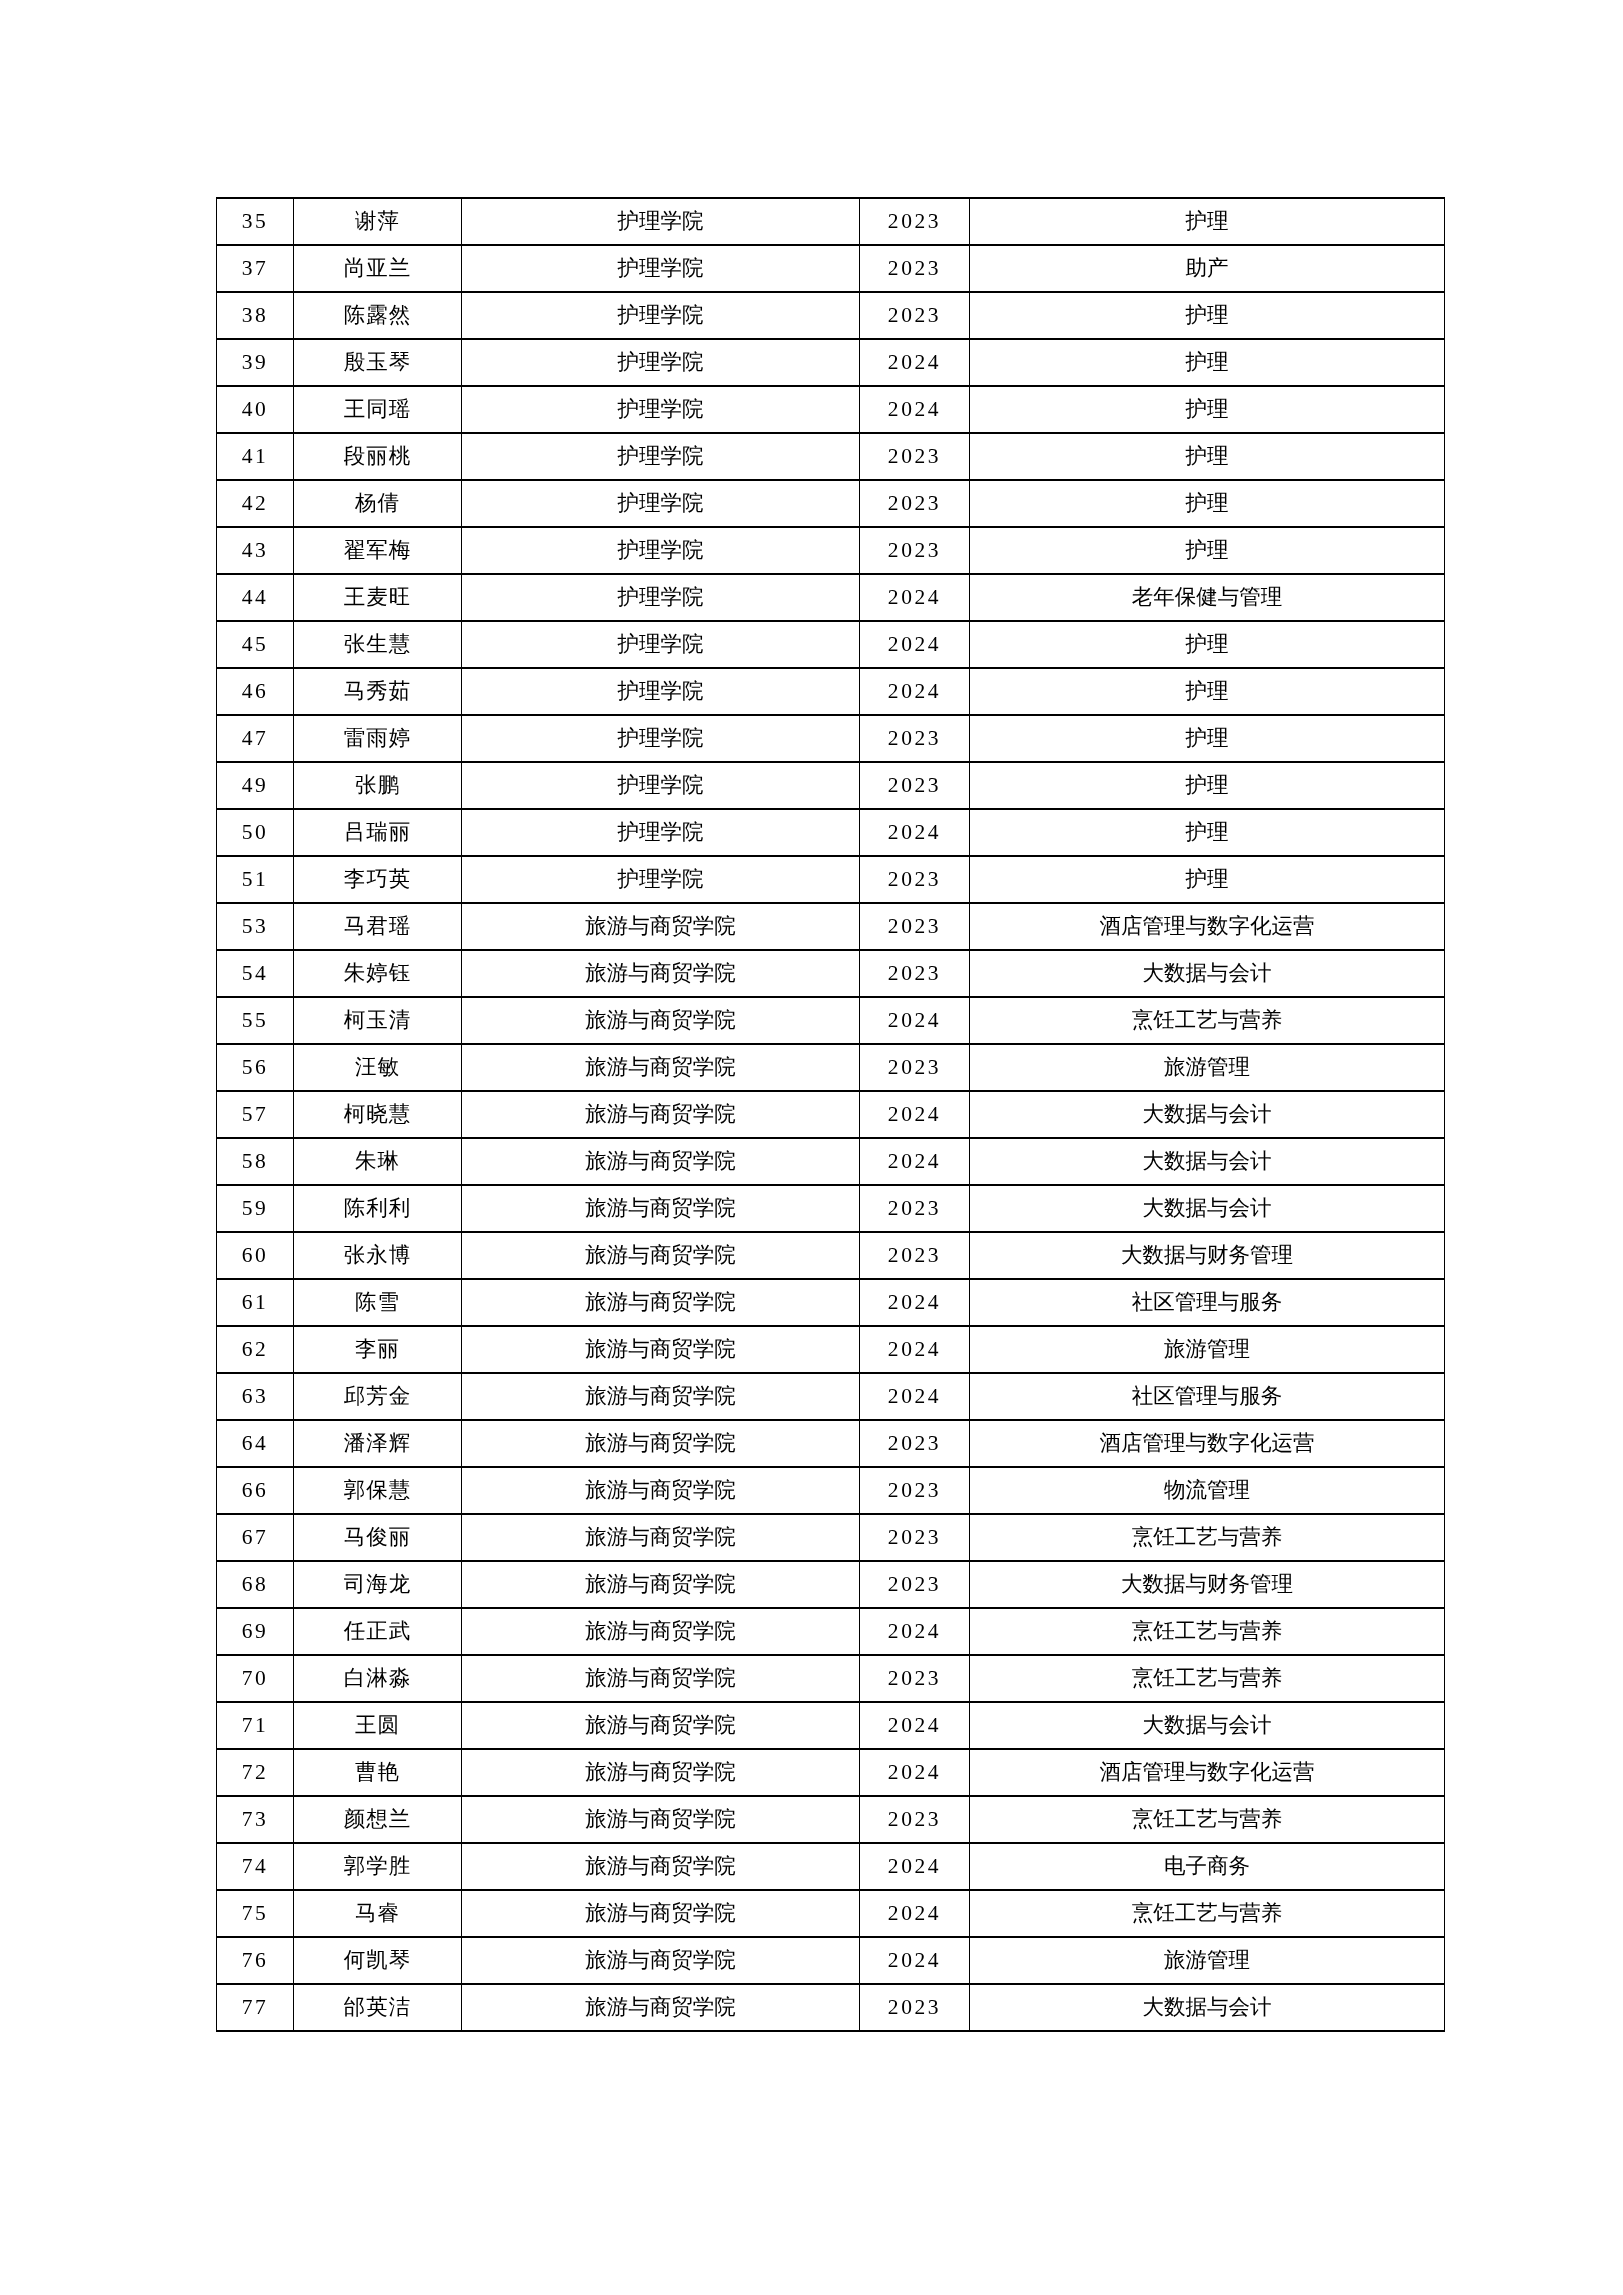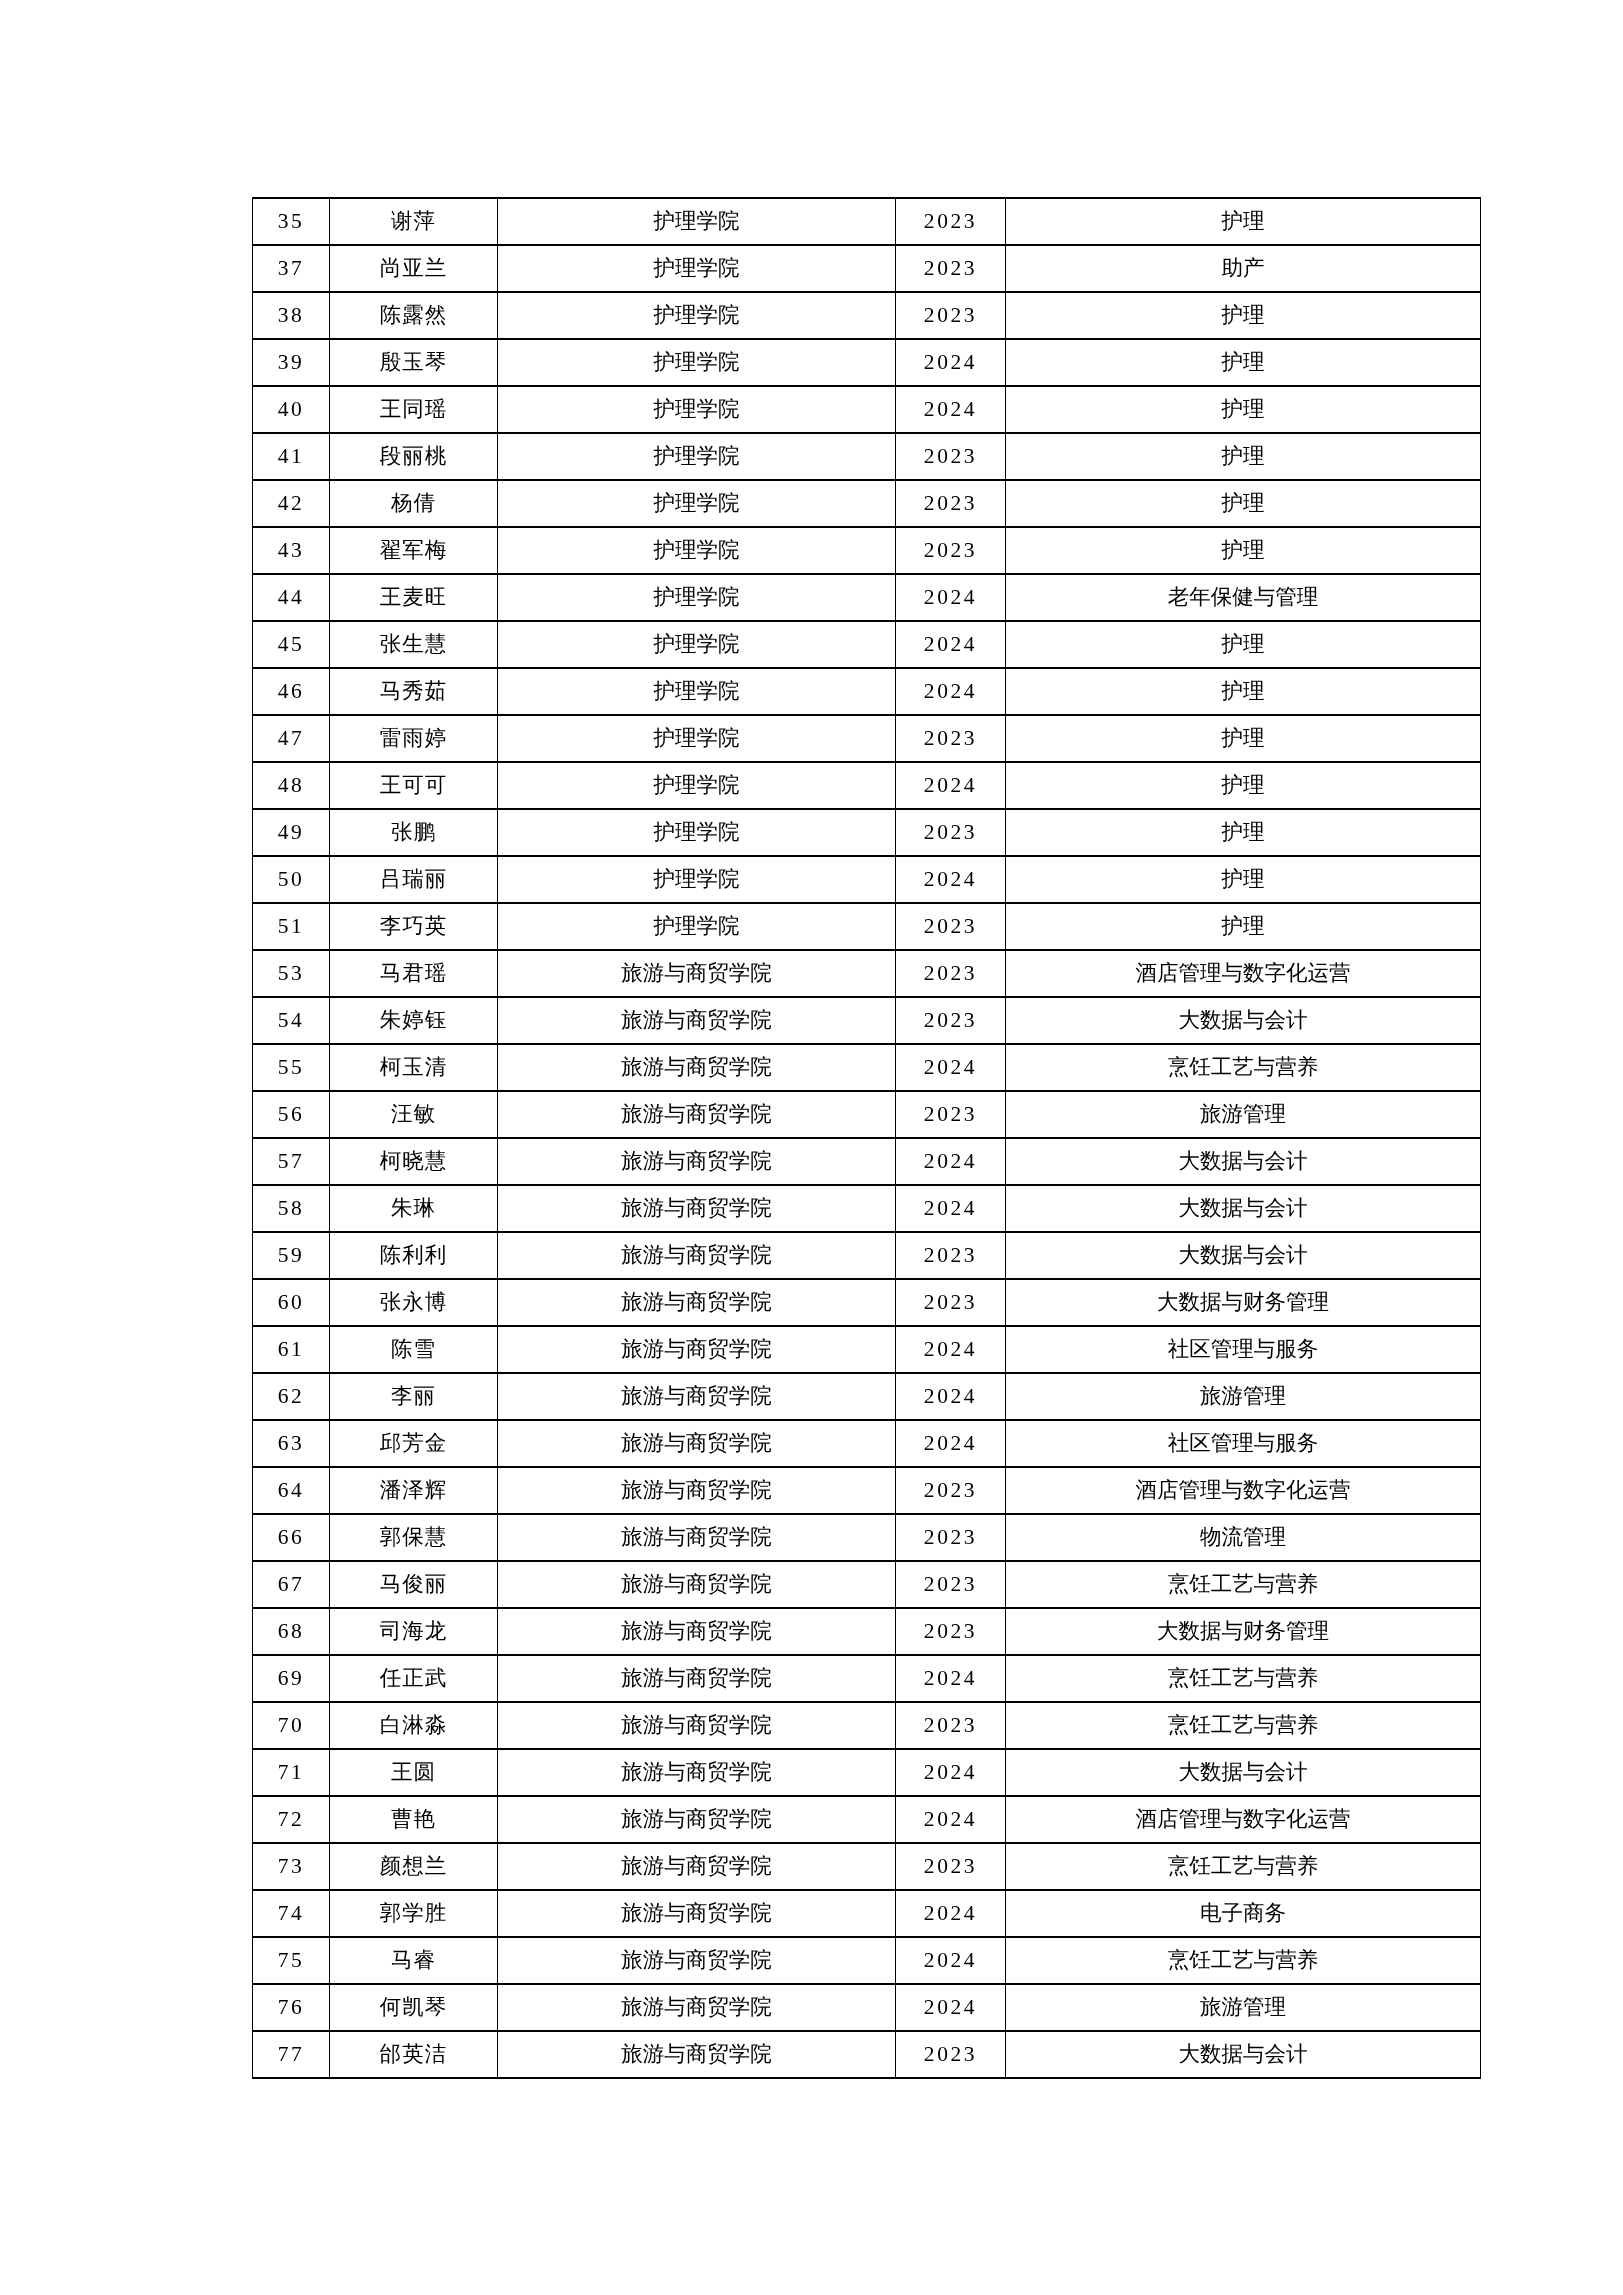--- a/index.html
+++ b/index.html
@@ -25,21 +25,20 @@
     position: absolute;
     left: 216px;
     top: 197px;
     width: 1228px;
     border-collapse: collapse;
     table-layout: fixed;
     border-top: 2.6px solid #000;
     border-bottom: 2.6px solid #000;
     border-left: 1.5px solid #000;
     border-right: 1.5px solid #000;
-    margin-left: 36px;
   }
   table.roster td {
     height: 45px;
     padding: 0;
     border-top: 2px solid #000;
     border-bottom: 2px solid #000;
     border-left: 1.5px solid #000;
     border-right: 1.5px solid #000;
     text-align: center;
     vertical-align: middle;
@@ -147,27 +146,20 @@
           <td class="c4">护理</td>
         </tr>
         <tr>
           <td class="c0">47</td>
           <td class="c1">雷雨婷</td>
           <td class="c2">护理学院</td>
           <td class="c3">2023</td>
           <td class="c4">护理</td>
         </tr>
         <tr>
-          <td class="c0">48</td>
-          <td class="c1">王可可</td>
-          <td class="c2">护理学院</td>
-          <td class="c3">2024</td>
-          <td class="c4">护理</td>
-        </tr>
-        <tr>
           <td class="c0">49</td>
           <td class="c1">张鹏</td>
           <td class="c2">护理学院</td>
           <td class="c3">2023</td>
           <td class="c4">护理</td>
         </tr>
         <tr>
           <td class="c0">50</td>
           <td class="c1">吕瑞丽</td>
           <td class="c2">护理学院</td>

